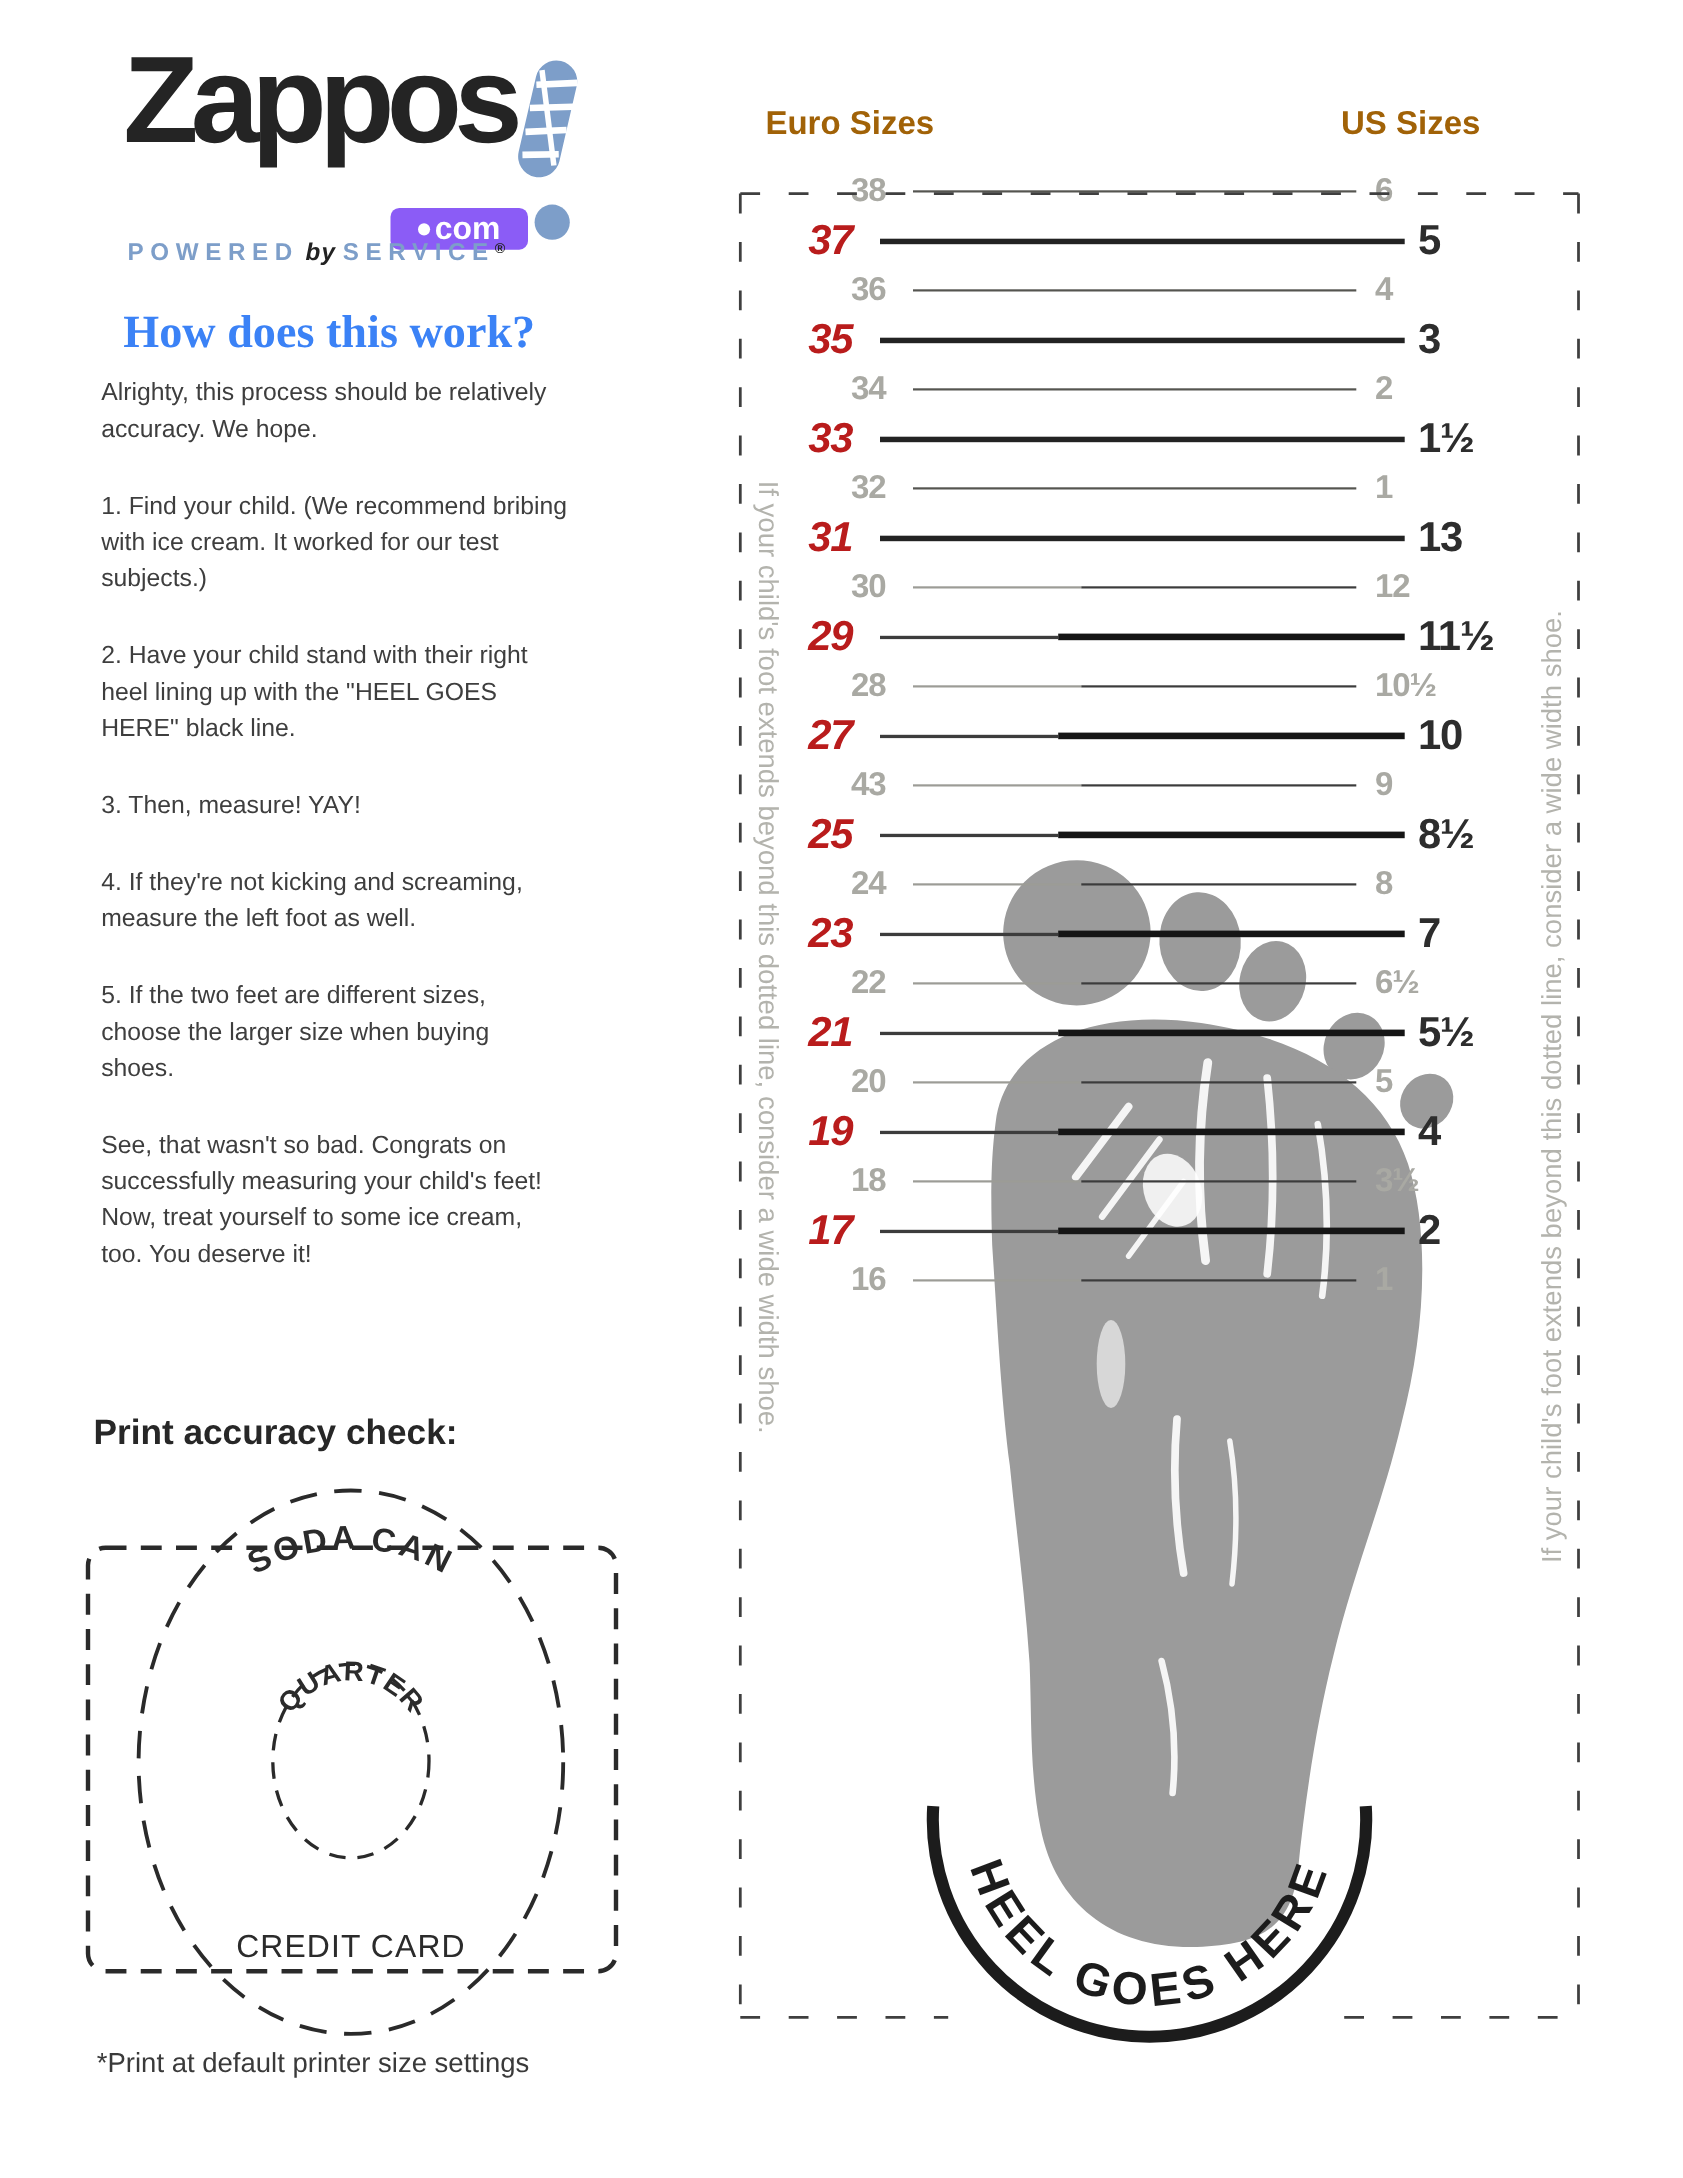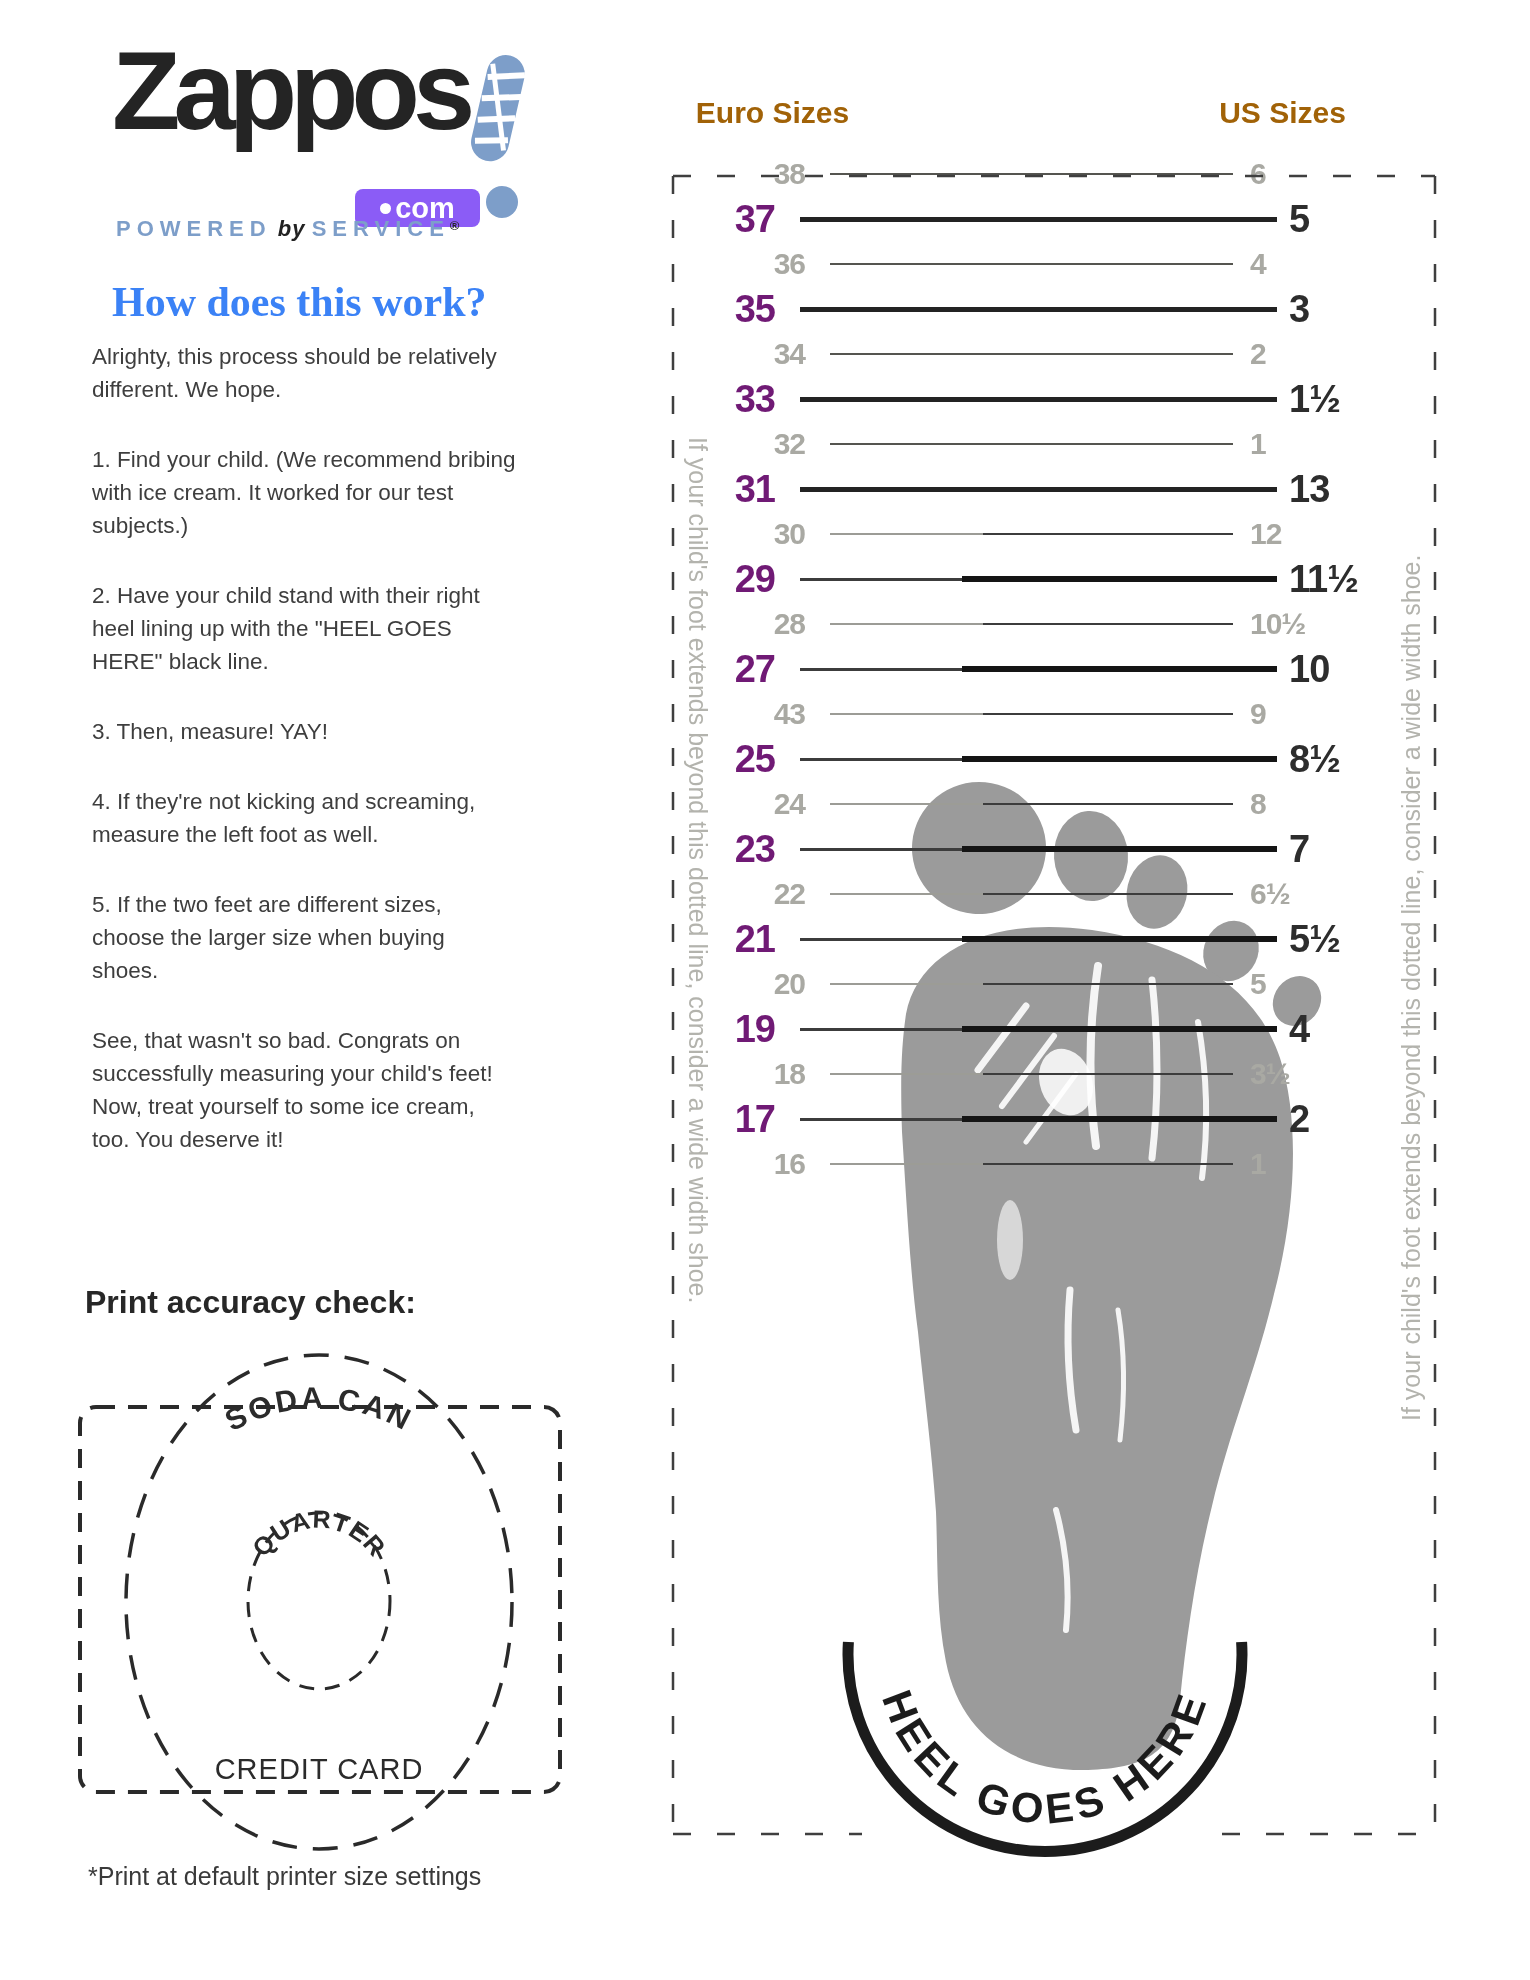--- a/index.html
+++ b/index.html
@@ -31,21 +31,21 @@
   .pac-title{left:85px;top:1284px;font-size:32px;font-weight:700;color:#272727;}
   .footnote{left:88px;top:1862px;font-size:25px;color:#3a3a3a;}
 
   
   .hdr{top:96px;width:235px;text-align:center;font-size:30px;font-weight:700;color:#a16207;}
   .hdr.euro{left:655px;}
   .hdr.us{left:1165px;}
 
   .row{position:absolute;left:558px;width:890px;height:44px;display:flex;align-items:center;z-index:3;}
   .elab{flex:0 0 auto;text-align:right;font-weight:700;letter-spacing:-1px;}
-  .r-dark .elab{width:217px;font-size:38px;color:#701a75;}
+  .r-dark .elab{width:217px;font-size:38px;color:#b91c1c;font-style:italic;}
   .r-gray .elab{width:247px;font-size:30px;color:#a9a9a3;}
   .line{display:flex;align-items:center;margin-left:25px;}
   .r-dark .line{width:477px;}
   .r-gray .line{width:403px;}
   .seg{display:block;}
   .r-dark .seg.uni{width:100%;height:5px;background:#232323;}
   .r-dark .seg.s1{width:34%;height:3px;background:#3c3c3c;}
   .r-dark .seg.s2{width:66%;height:6px;background:#151515;}
   .r-gray .seg.uni{width:100%;height:2.5px;background:#555550;}
   .r-gray .seg.s1{width:38%;height:2.5px;background:#9c9c96;}
@@ -85,21 +85,21 @@
   </div>
   <div class="tagline">
     <span class="blue">POWERED</span>
     <span class="by">by</span>
     <span class="blue">SERVICE</span><span class="reg">®</span>
   </div>
 </div>
 
 <h1 class="abs howto-title">How does this work?</h1>
 <div class="abs paras">
-  <p>Alrighty, this process should be relatively different. We hope.</p>
+  <p>Alrighty, this process should be relatively accuracy. We hope.</p>
   <p>1. Find your child. (We recommend bribing with ice cream. It worked for our test subjects.)</p>
   <p>2. Have your child stand with their right heel lining up with the "HEEL GOES HERE" black line.</p>
   <p>3. Then, measure! YAY!</p>
   <p>4. If they're not kicking and screaming, measure the left foot as well.</p>
   <p>5. If the two feet are different sizes, choose the larger size when buying shoes.</p>
   <p>See, that wasn't so bad. Congrats on successfully measuring your child's feet! Now, treat yourself to some ice cream, too. You deserve it!</p>
 </div>
 
 <div class="abs pac-title">Print accuracy check:</div>
 <div class="abs footnote">*Print at default printer size settings</div>

